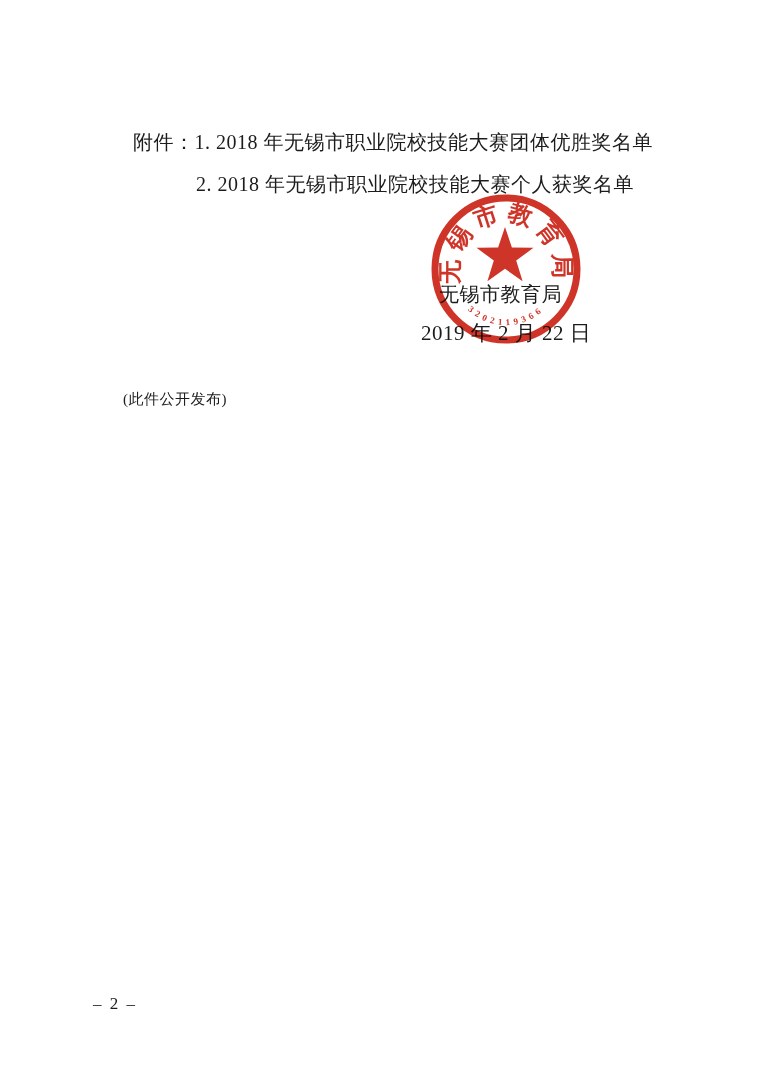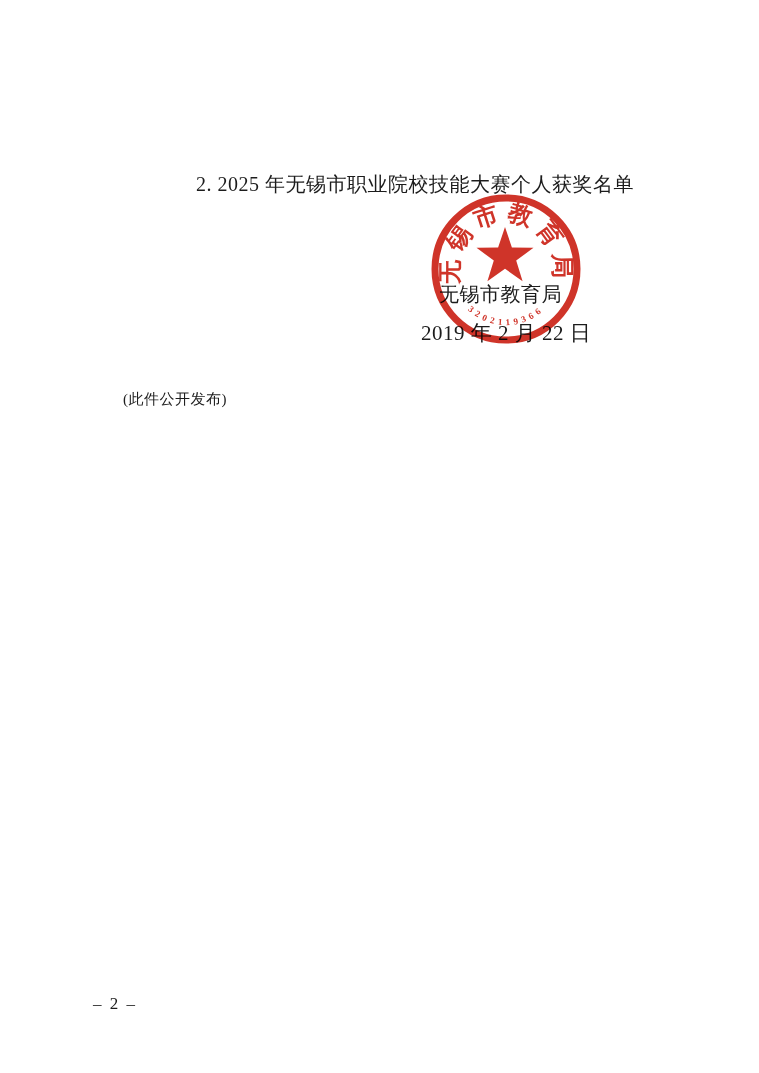--- a/index.html
+++ b/index.html
@@ -37,22 +37,25 @@
   .seal text {
     font-family: "Liberation Serif", "DejaVu Serif", serif;
     font-weight: bold;
   }
 </style>
 </head>
 <body>
 
 <div class="page">
 
+  <div class="txt attach-line1">
+    <span>附件：</span><span>1. 2018 年无锡市职业院校技能大赛团体优胜奖名单</span>
+  </div>
   <div class="txt attach-line2">
-    <span>2. 2025 年无锡市职业院校技能大赛个人获奖名单</span>
+    <span>2. 2018 年无锡市职业院校技能大赛个人获奖名单</span>
   </div>
 
   <div class="txt issuer">无锡市教育局</div>
   <div class="txt issue-date">2019 年 2 月 22 日</div>
 
   <svg class="seal" viewBox="0 0 200 200" aria-hidden="true">
     <defs>
       <path id="sealArcTop" d="M 53.6 112.4 A 48 48 0 1 1 146.4 112.4" fill="none"></path>
       <path id="sealArcBottom" d="M 49.2 123.7 A 56 56 0 0 0 150.8 123.7" fill="none"></path>
     </defs>

